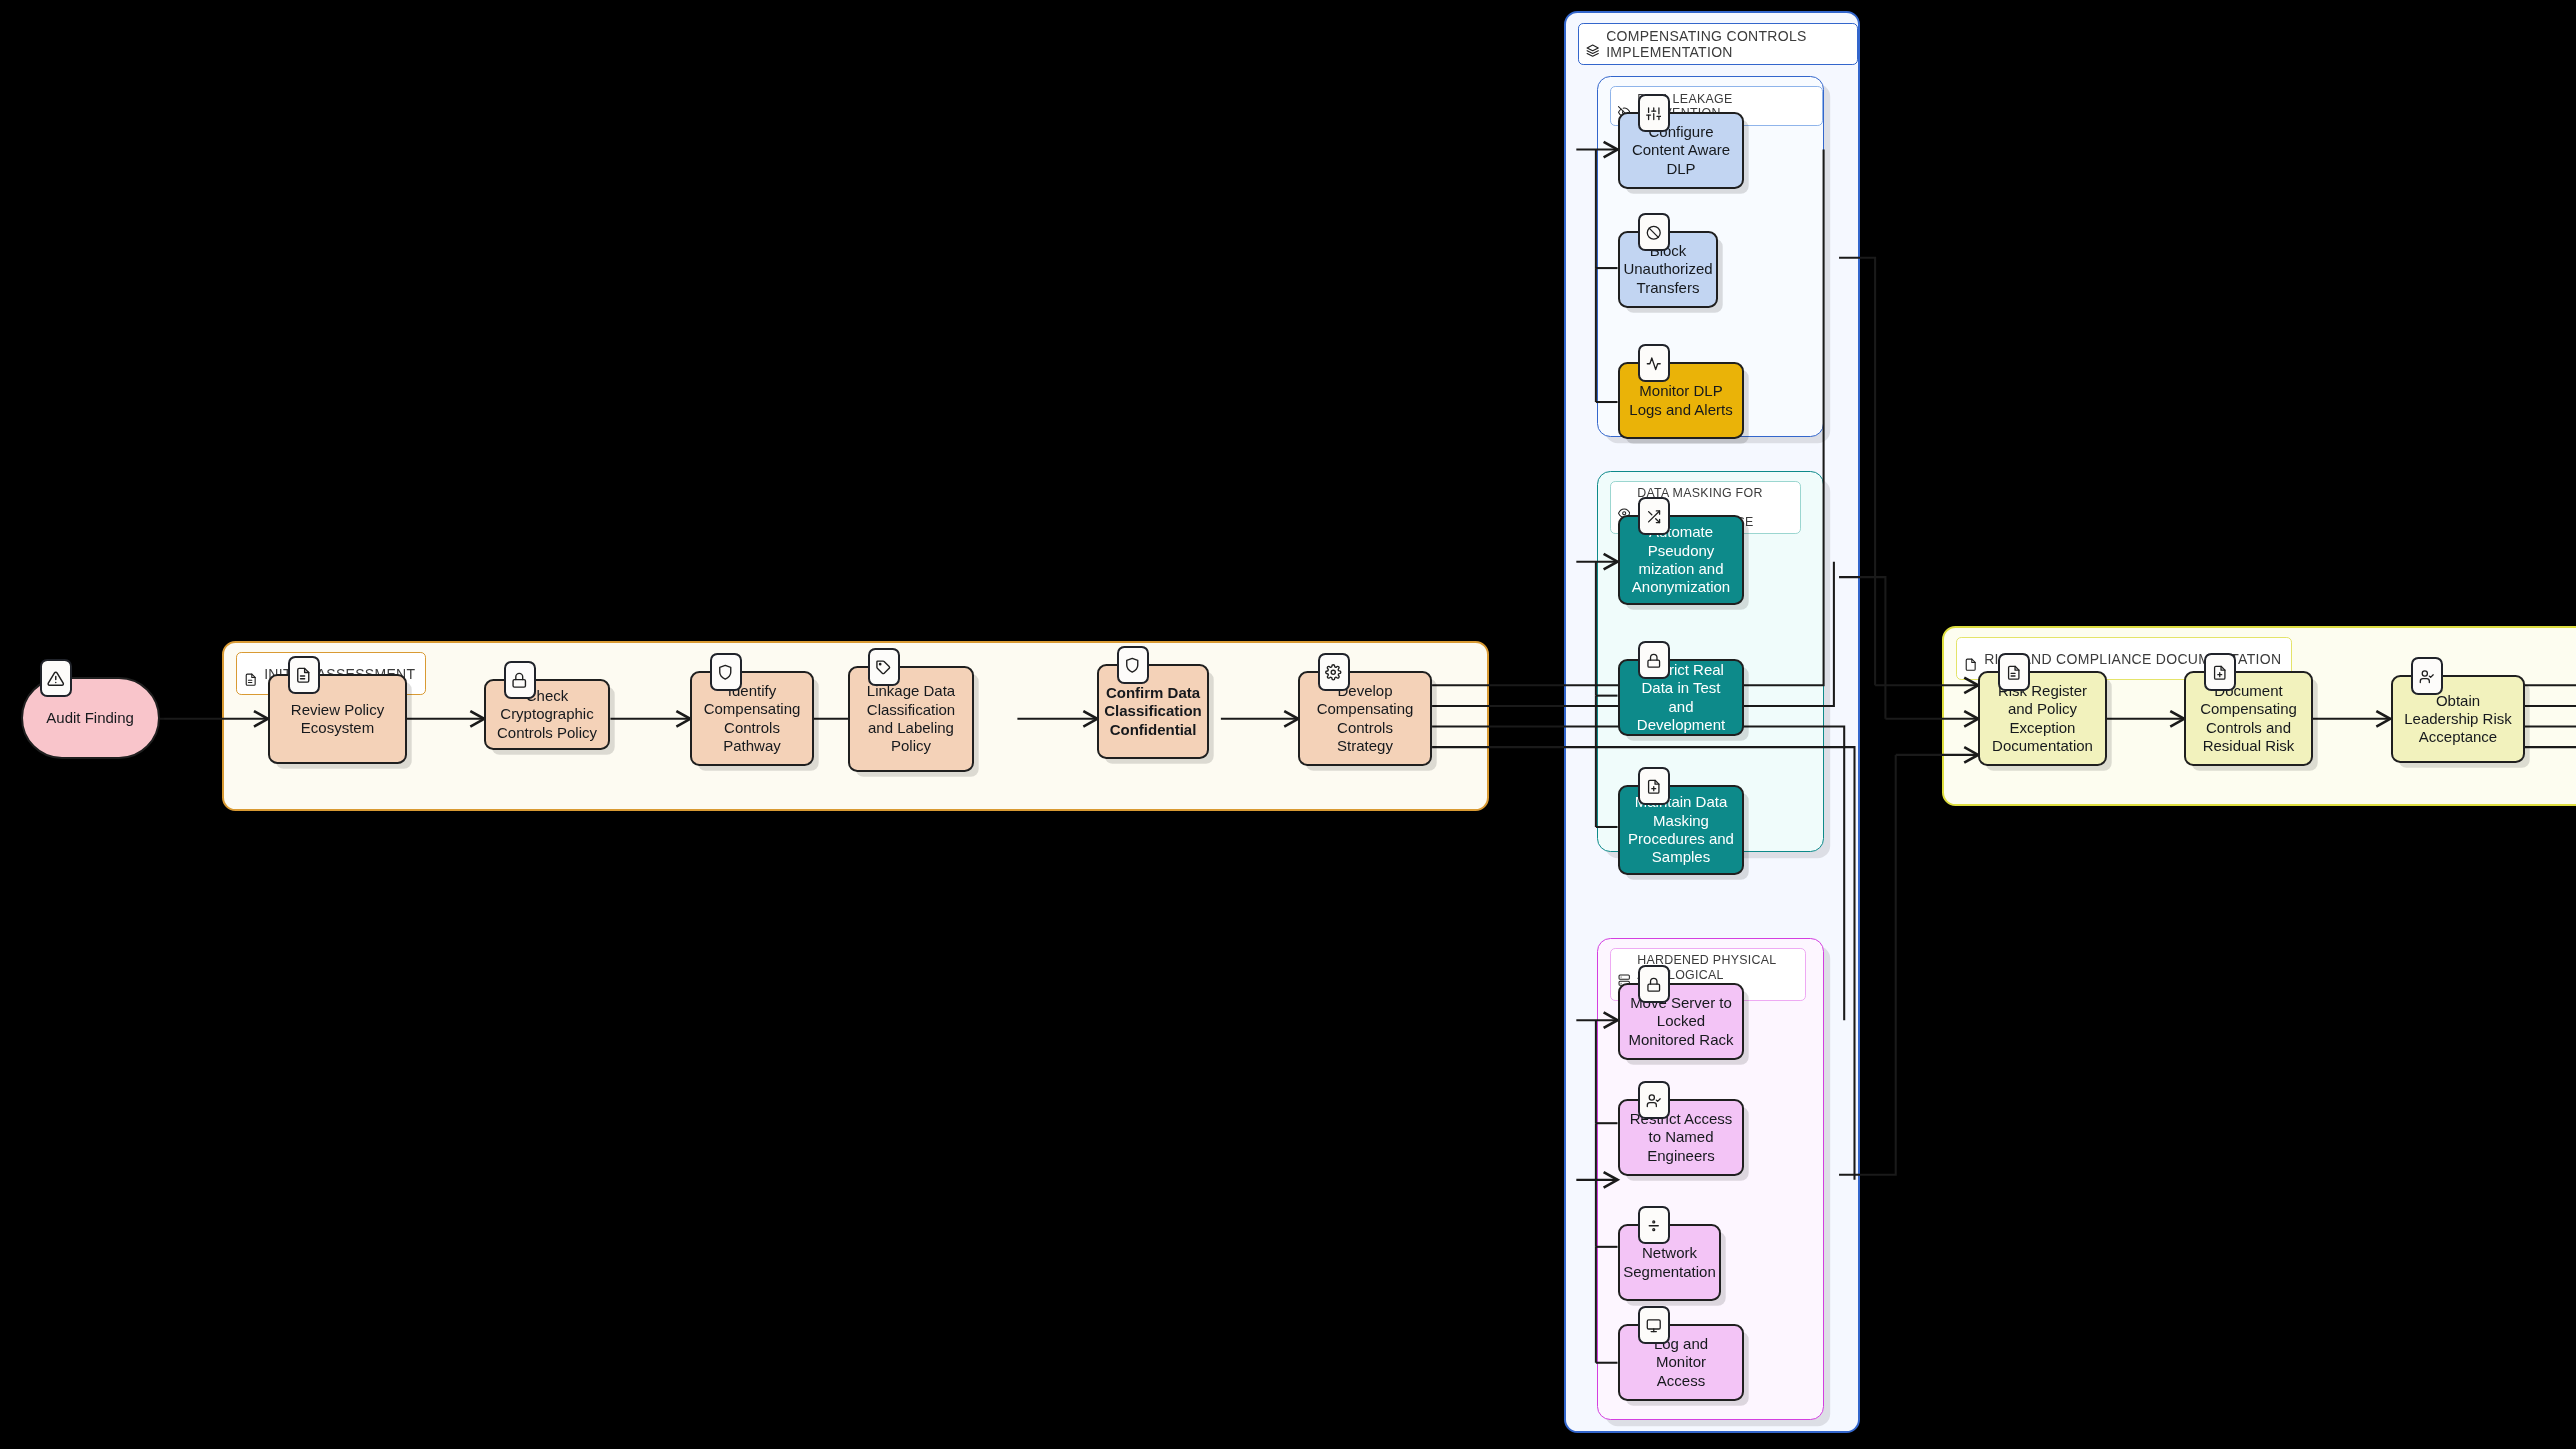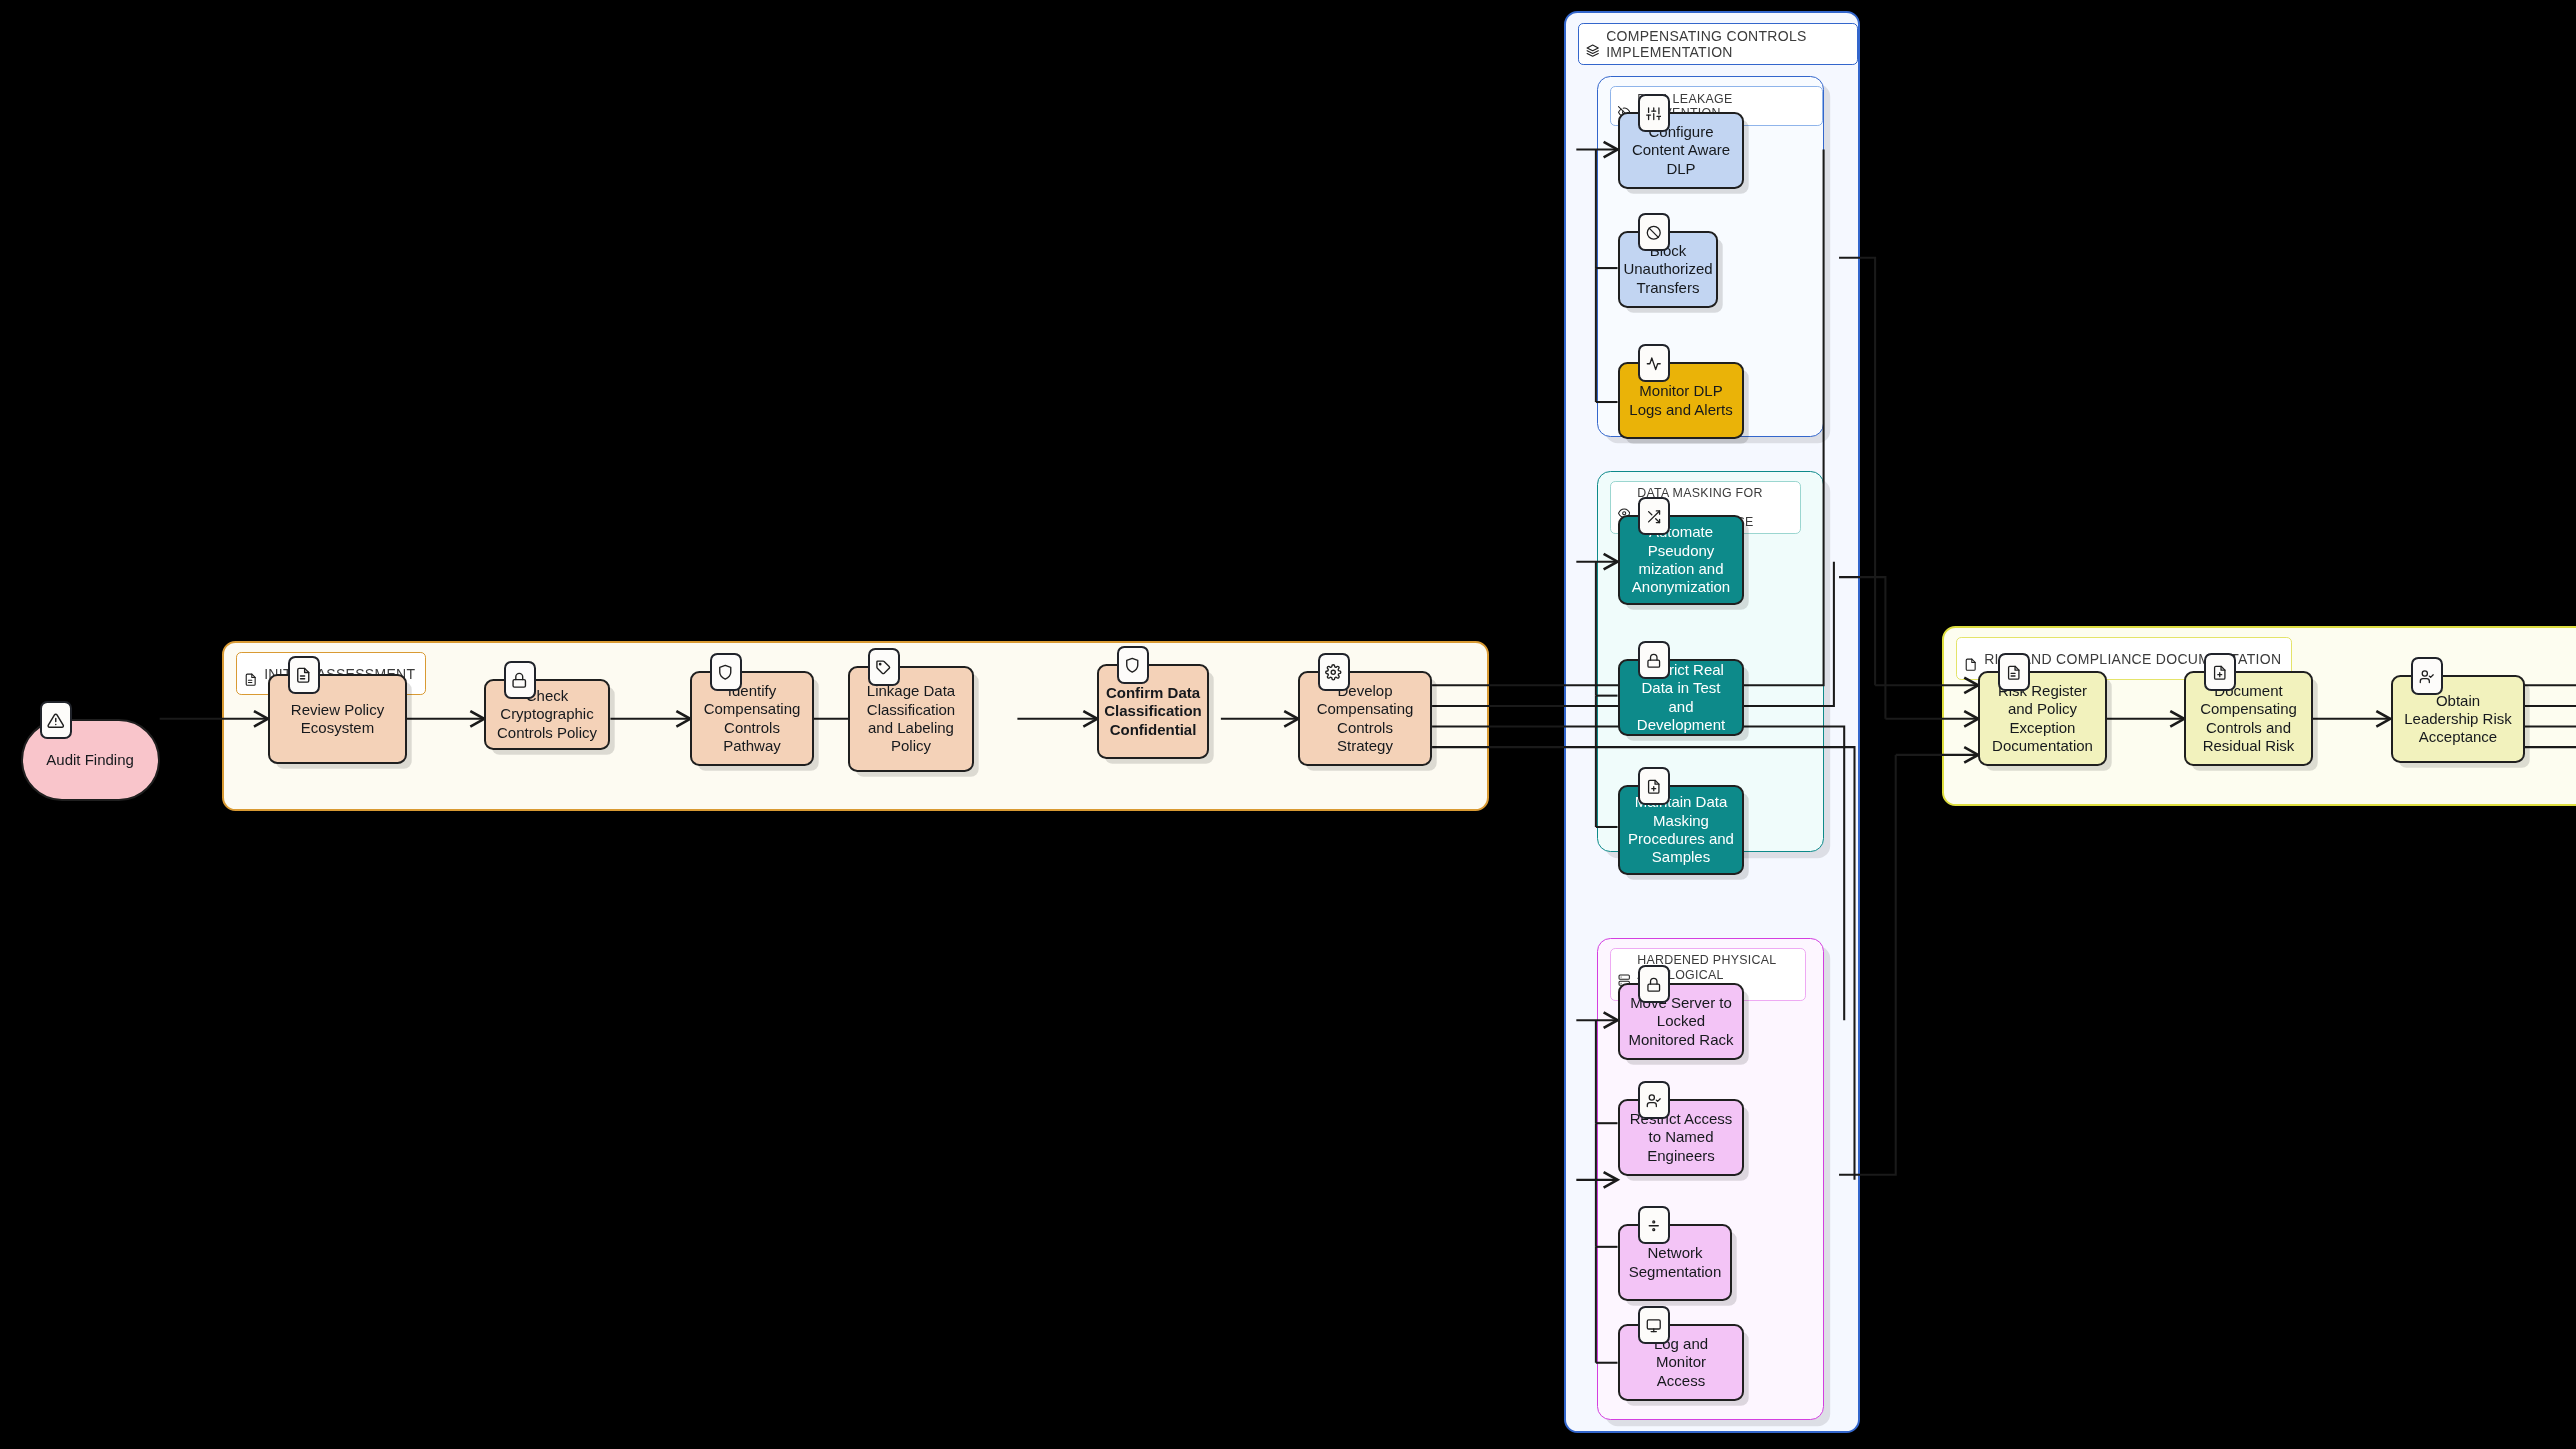--- a/index.html
+++ b/index.html
@@ -61,21 +61,21 @@
     justify-content: center;
     text-align: center;
     font-size: 15px;
     line-height: 1.22;
     color: #16191d;
     padding: 6.2px 7.2px;
     box-shadow: 6.2px 6.2px 0 -1.5px rgba(0,0,0,0.13);
     z-index: 6;
   }
   .node.dark-text-light { color: #ffffff; }
-  .node.stadium { border-radius: 515px; margin-top: 42px; }
+  .node.stadium { border-radius: 515px; }
   .node-badge {
     position: absolute;
     top: -19.6px;
     left: 17.5px;
     width: 32px; height: 38px;
     background: #fdfcfa;
     border: 2.1px solid #20232a;
     border-radius: 7.2px;
     display: flex;
     align-items: center;
@@ -439,21 +439,21 @@
         <path d="M16 21v-2a4 4 0 0 0-4-4H6a4 4 0 0 0-4 4v2"></path>
           <circle cx="9" cy="7" r="4"></circle>
           <polyline points="16 11 18 13 22 9"></polyline>
       </svg>
     </span>
     <span class="lbl">Restrict Access
 to Named
 Engineers</span>
   </div>
 
-  <div class="node" style="left:1618px; top:1224px; width:114px; height:77px; background:#f3c4f6;">
+  <div class="node" style="left:1618px; top:1224px; width:103px; height:77px; background:#f3c4f6;">
     <span class="node-badge">
       <svg width="15.5" height="15.5" viewBox="0 0 24 24" fill="none" stroke="#1f1f1f" stroke-width="2" stroke-linecap="round" stroke-linejoin="round">
         <circle cx="12" cy="6" r="1.5"></circle>
           <line x1="5" y1="12" x2="19" y2="12"></line>
           <circle cx="12" cy="18" r="1.5"></circle>
       </svg>
     </span>
     <span class="lbl">Network
 Segmentation</span>
   </div>

